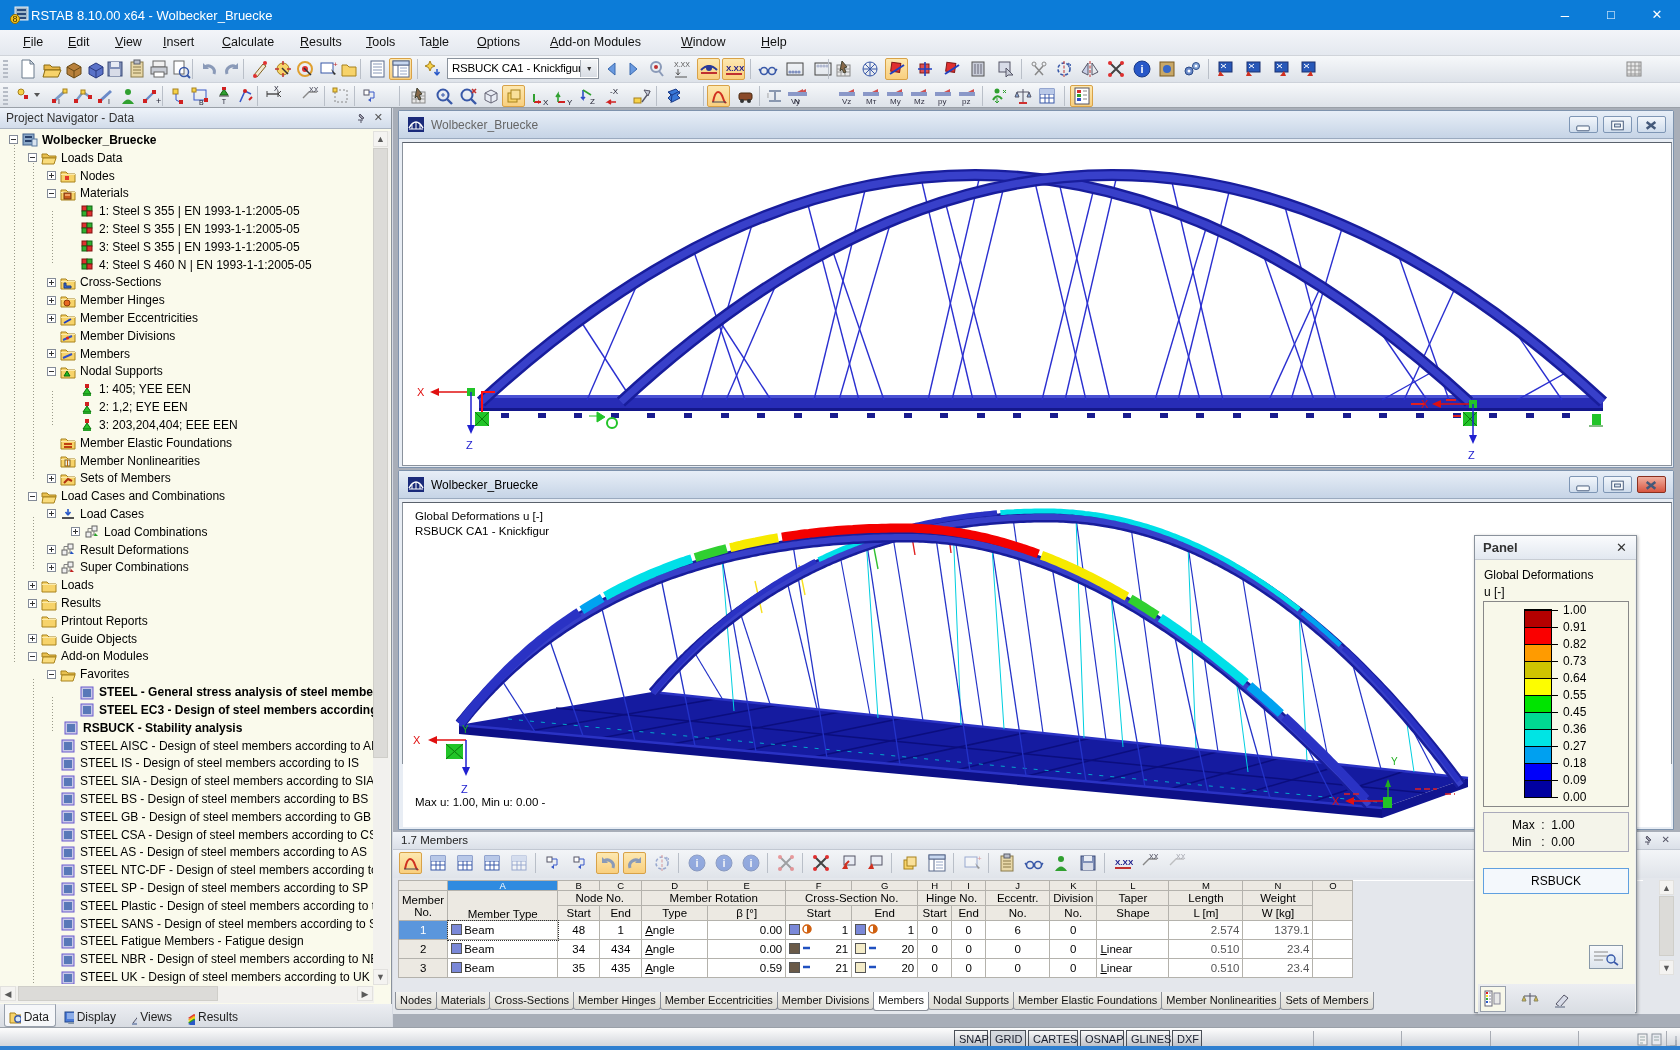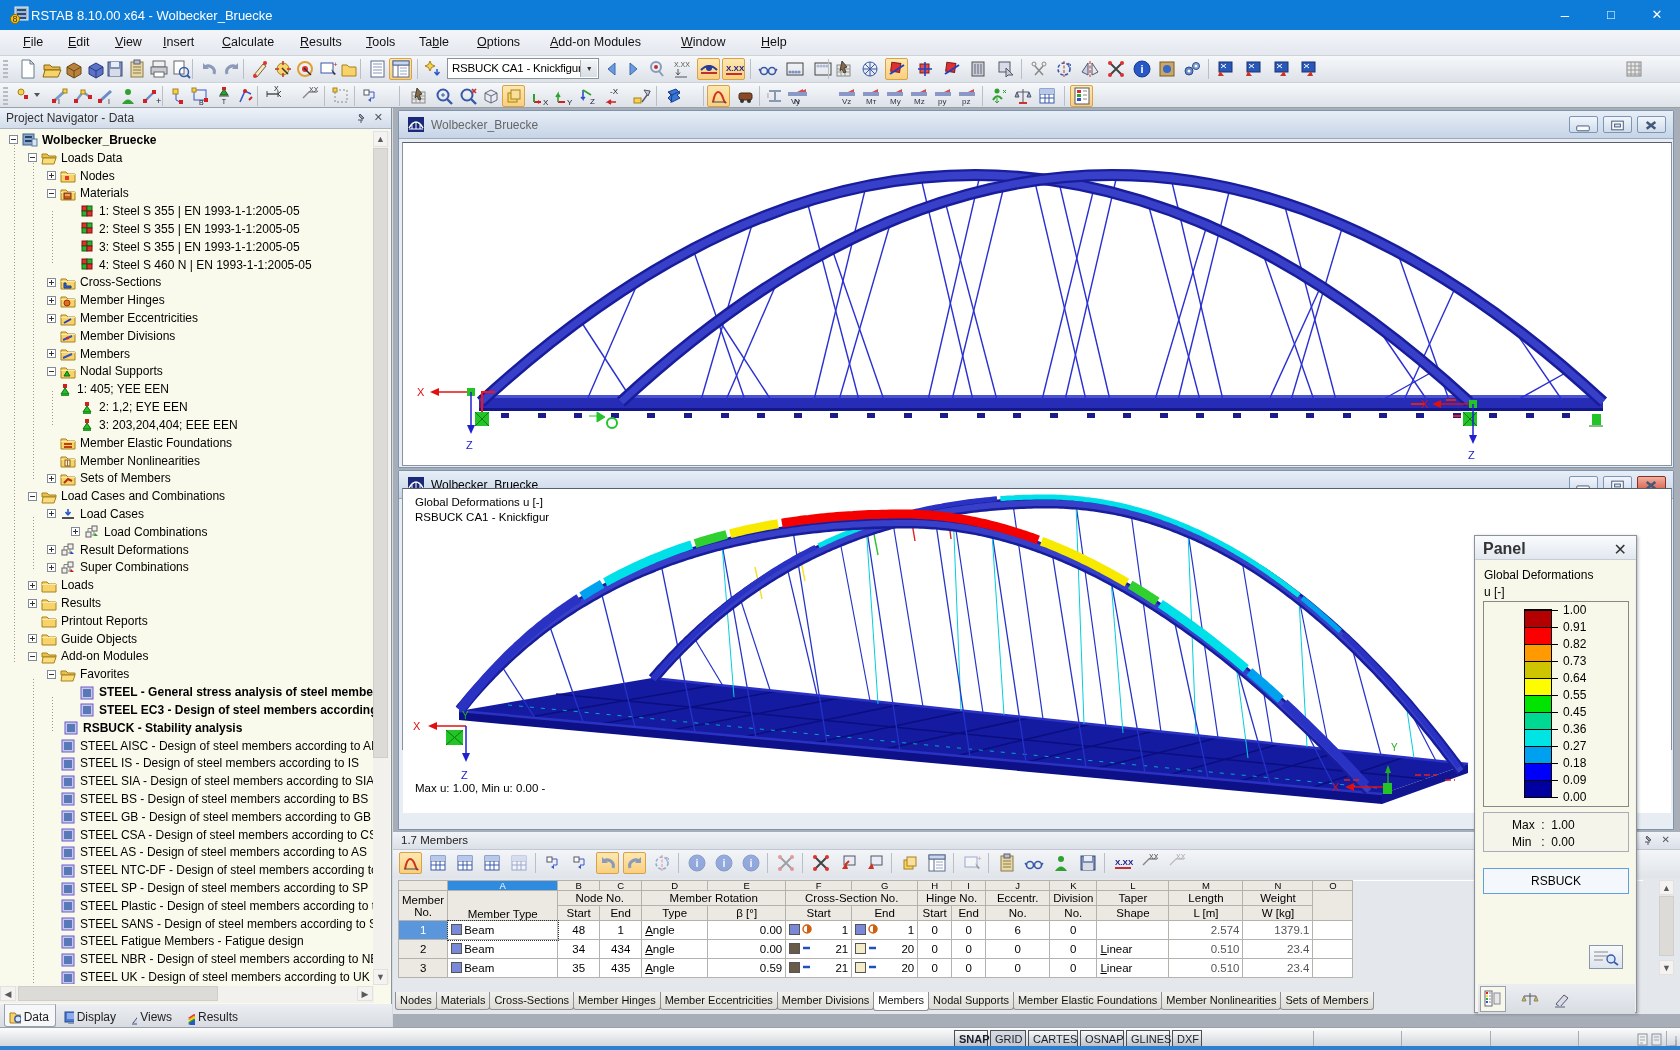--- a/index.html
+++ b/index.html
@@ -57,21 +57,21 @@
 #tbl tr.d td{height:19px}
 #tbl .hd{background:#ece9e2;text-align:center}
 #tbl .lt{height:9px;font-size:9.5px;padding:0;line-height:9px}
 #tbl .num{text-align:right}
 #ttabs{position:absolute;left:2px;top:160px;height:20px;font-size:11.5px;white-space:nowrap}
 .ttab{display:inline-block;height:18px;border:1px solid #8a8f98;border-top:0;background:linear-gradient(#f2f2ef,#dddbd4);padding:2px 4px 0;border-radius:0 0 3px 3px;margin-right:-1px;color:#111;font-size:11px}
 .ttab.act{background:#fff;height:19px;position:relative;z-index:3}
 
 
 #panel{position:absolute;left:1474px;top:535px;width:163px;height:478px;background:#f0f0f0;border:1px solid #8a929c;box-shadow:1px 1px 3px rgba(0,0,0,.3)}
-#panelh{position:absolute;left:0;top:0;right:0;height:24px;background:linear-gradient(#fafbfd,#e2e8f0);font-size:16px;font-weight:bold;color:#333;padding:4px 0 0 8px;border-bottom:1px solid #c8cdd4}
+#panelh{position:absolute;left:0;top:0;right:0;height:24px;background:linear-gradient(#fafbfd,#e2e8f0);font-size:13px;font-weight:bold;color:#333;padding:4px 0 0 8px;border-bottom:1px solid #c8cdd4}
 #panelc{position:absolute;left:1px;top:24px;width:159px;height:452px;background:#f8f8ea}
 
 
 #sbar{position:absolute;left:0;top:1027px;width:1680px;height:23px;background:linear-gradient(#fdfdfd,#c9cdd4);border-top:1px solid #9aa0a8}
 .sbtn2{position:absolute;top:2px;height:18px;border:1px solid #4a4f57;background:linear-gradient(#fafafa,#b9bdc4);font-size:11px;color:#1a1f2e;padding:2px 4px 0;text-align:center}
 #bluebar{position:absolute;left:0;top:1046px;width:1680px;height:4px;background:#2e7fd0}
 </style></head>
 <body>
 <div id="titlebar">
   <svg id="tbicon" width="20" height="19">
@@ -854,21 +854,21 @@
       </div>
 <div class="trow" style="padding-left:47px">
         <span class="eb"></span>
         <span class="tic"><svg width="16" height="15">
             <path d="M1 4 h5 l2 2 h7 v8 h-14 z" fill="#f7d36a" stroke="#a8821c" stroke-width="1"></path>
             <path d="M1 6 h14 v1 h-14 z" fill="#fbe9a8"></path>
             <path d="M7 7 l3 5 h-6 z" fill="#20b820" stroke="#0a6a0a"></path>
           </svg></span>
         <span>Nodal Supports</span>
       </div>
-<div class="trow" style="padding-left:44px">
+<div class="trow" style="padding-left:66px">
         <span style="width:13px;flex:none"></span>
         <span class="tic"><svg width="16" height="15">
             <rect x="6" y="2" width="4" height="4" fill="#d02020"></rect>
             <path d="M8 6 l4 6 h-8 z" fill="#28c028" stroke="#0a700a"></path>
             <rect x="4" y="12" width="8" height="2" fill="#28a028"></rect>
           </svg></span>
         <span>1: 405; YEE EEN</span>
       </div>
 <div class="trow" style="padding-left:66px">
         <span style="width:13px;flex:none"></span>
@@ -1332,21 +1332,21 @@
             <rect x="8" y="4" width="12" height="9" fill="#f8fafc" stroke="#44597a"></rect>
             <rect x="11" y="7" width="6" height="3" fill="#dbe4ee" stroke="#44597a"></rect>
           </svg>
         </div>
         <div class="vpbtn" style="right:7px;background:linear-gradient(#f0b0a0,#d85540);border-color:#8a3020">
           <svg width="28" height="16" viewBox="0 0 28 16">
             <path d="M9 5 l9 7 M18 5 l-9 7" stroke="#44597a" stroke-width="2.6"></path>
           </svg>
         </div>
       </div>
-<div class="vpcanvas" style="left:3px;top:17px;width:1270px;height:262px">
+<div class="vpcanvas" style="left:3px;top:31px;width:1270px;height:262px">
 <svg width="1268" height="324" style="position:absolute;left:0;top:0">
           <rect x="0" y="0" width="1268" height="325" fill="#ffffff"></rect>
           <polygon points="56,222 249,189 1065,275 979,305" fill="#151ba0"></polygon>
           <polygon points="56,222 979,305 979,315 56,231" fill="#0d1086"></polygon>
           <polygon points="979,305 1065,275 1065,284 979,315" fill="#111590"></polygon>
           <path d="M312,196 L127,228" stroke="#0b0e7e" stroke-width="1.5"></path>
           <path d="M375,202 L198,235" stroke="#0b0e7e" stroke-width="1.5"></path>
           <path d="M437,209 L269,241" stroke="#0b0e7e" stroke-width="1.5"></path>
           <path d="M500,215 L340,248" stroke="#0b0e7e" stroke-width="1.5"></path>
           <path d="M563,222 L411,254" stroke="#0b0e7e" stroke-width="1.5"></path>
@@ -1872,21 +1872,21 @@
       </div>
       <div style="position:absolute;left:74px;top:428px;width:24px;height:24px;display:flex;align-items:center;justify-content:center">
         <svg width="20" height="20">
           <path d="M4 14 l8-9 4 3 -8 9 z" fill="#d8dce8" stroke="#556"></path>
           <path d="M3 16 h10 v2 h-10 z" fill="#98a0b0"></path>
         </svg>
       </div>
     </div>
 </div>
 <div id="sbar">
-    <div class="sbtn2" style="left:954px;width:34px;font-weight:bold;">SNAP</div>
+    <div class="sbtn2" style="left:954px;width:34px;">SNAP</div>
     <div class="sbtn2" style="left:990px;width:36px;background:linear-gradient(#d8dce2,#c2c6cc);">GRID</div>
     <div class="sbtn2" style="left:1028px;width:50px;">CARTES</div>
     <div class="sbtn2" style="left:1080px;width:44px;">OSNAP</div>
     <div class="sbtn2" style="left:1126px;width:44px;">GLINES</div>
     <div class="sbtn2" style="left:1172px;width:30px;">DXF</div>
     <div style="position:absolute;left:1313px;top:3px;width:1px;height:17px;background:#a8acb4"></div>
     <div style="position:absolute;left:1401px;top:3px;width:1px;height:17px;background:#a8acb4"></div>
     <div style="position:absolute;left:1490px;top:3px;width:1px;height:17px;background:#a8acb4"></div>
     <div style="position:absolute;left:1578px;top:3px;width:1px;height:17px;background:#a8acb4"></div>
     <div style="position:absolute;left:1666px;top:3px;width:1px;height:17px;background:#a8acb4"></div>

